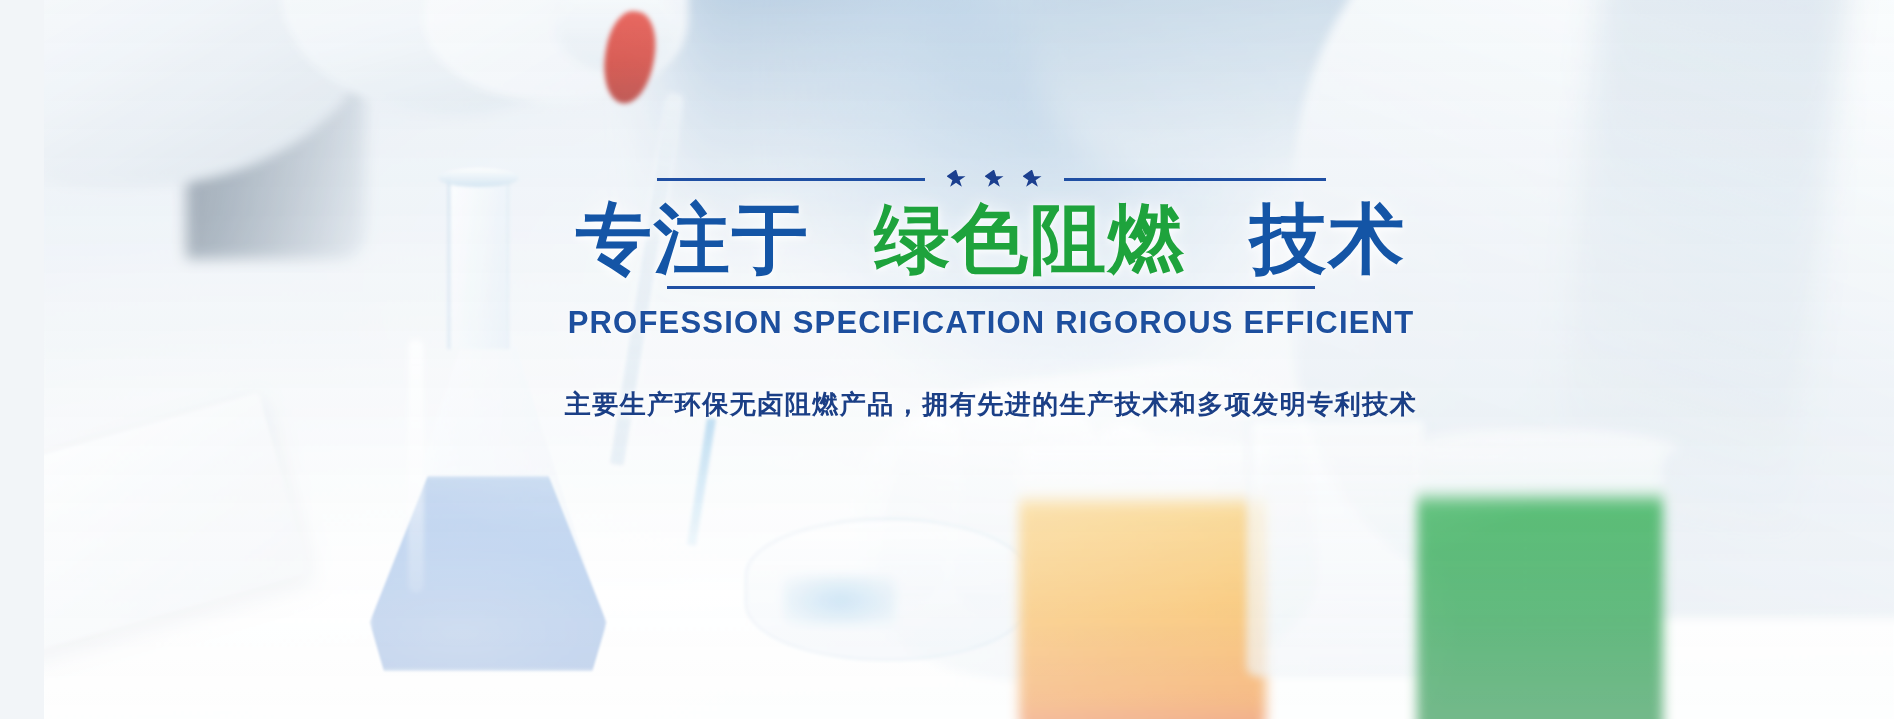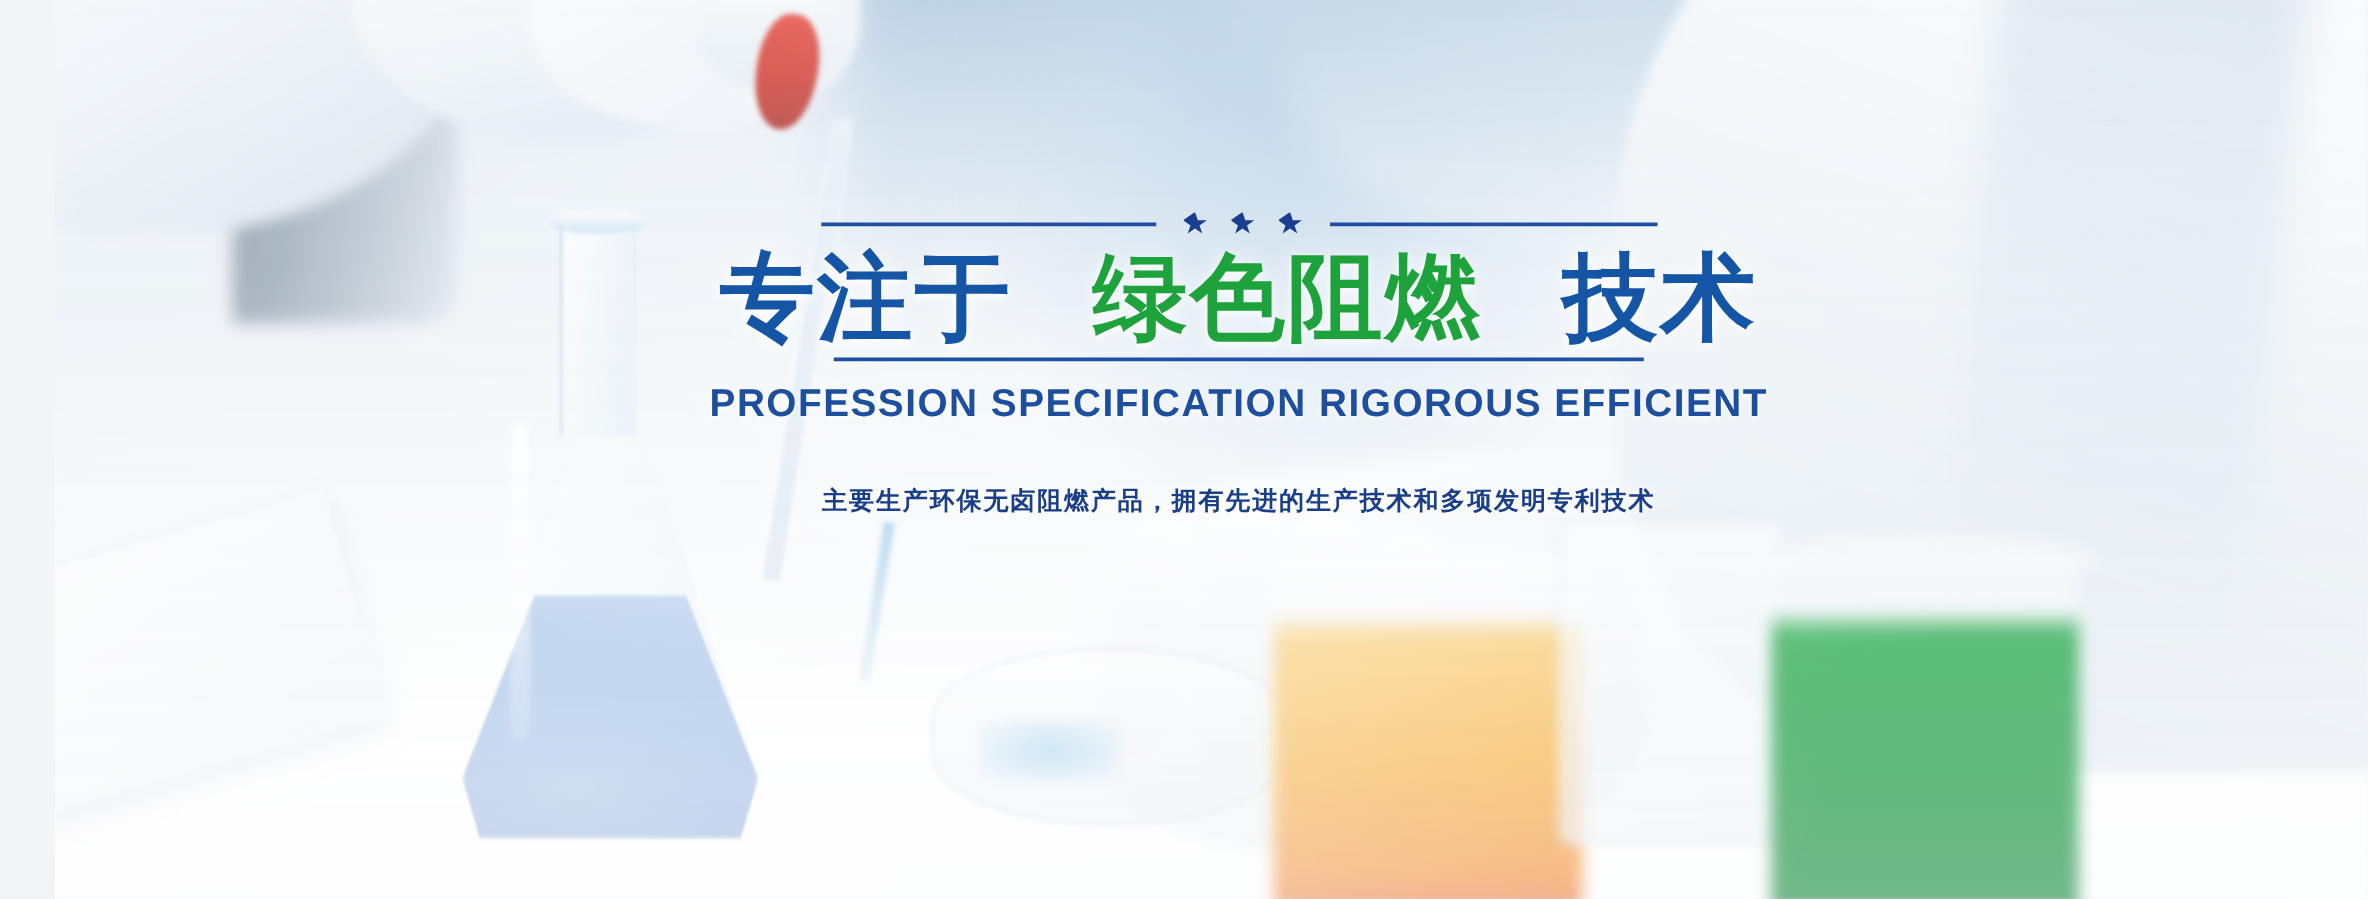--- a/index.html
+++ b/index.html
@@ -307,21 +307,21 @@
     letter-spacing:1.2px;
     font-weight:700;
     color:#1d4f9e;
     white-space:nowrap;
     text-shadow:0 1px 4px rgba(255,255,255,.9);
   }
 
   
   .tagline{
     margin-top:46px;
-    font-size:20px;
+    font-size:26px;
     letter-spacing:1.5px;
     font-weight:700;
     color:#1b3f86;
     white-space:nowrap;
     text-shadow:0 1px 5px rgba(255,255,255,.95), 0 0 14px rgba(255,255,255,.8);
   }
 </style>
 </head>
 <body>
 

